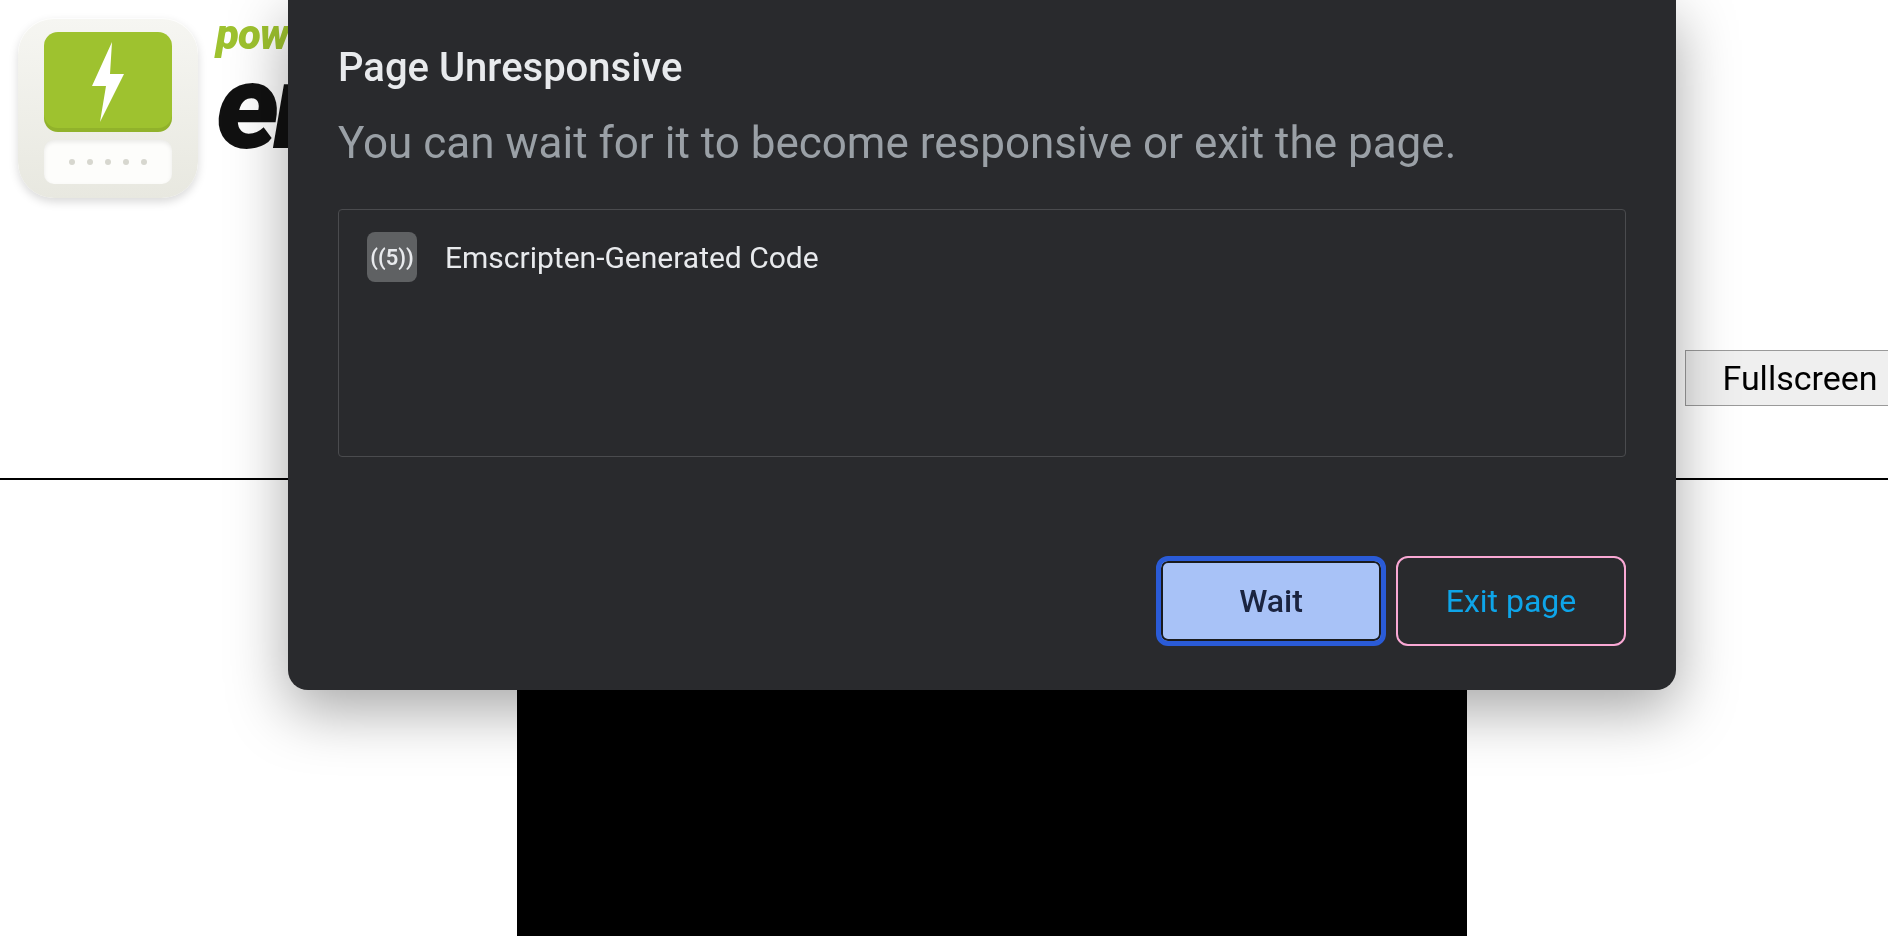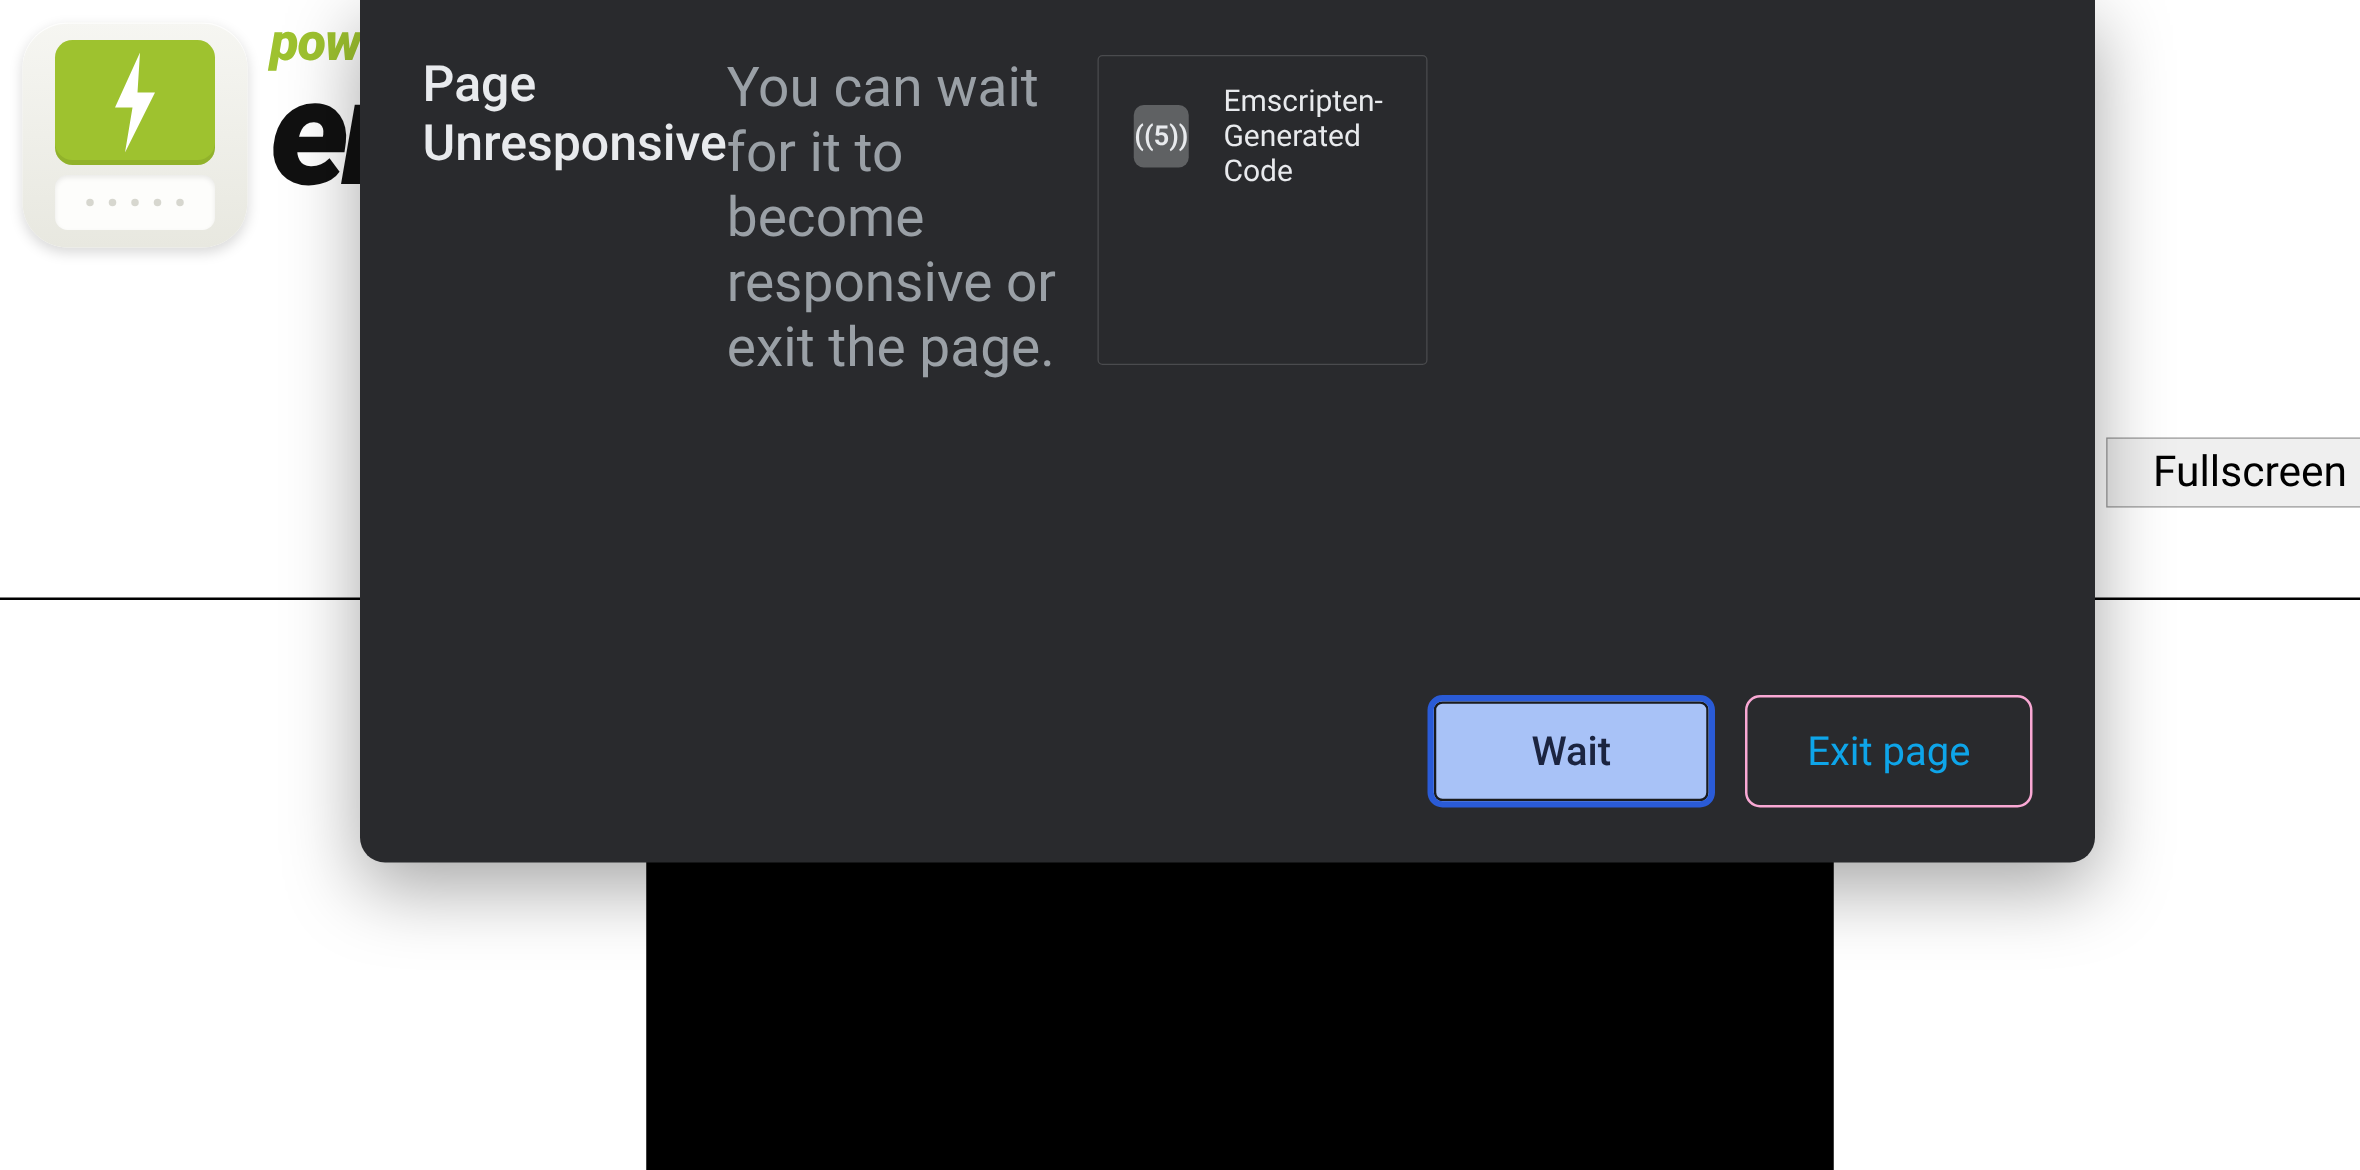--- a/index.html
+++ b/index.html
@@ -72,21 +72,21 @@
   
   .dialog {
     position:absolute;
     left: 288px; top: 0;
     width: 1388px; height: 690px;
     background:#292a2d;
     border-radius: 0 0 20px 20px;
     box-shadow: 0 20px 60px rgba(0,0,0,.35);
     color:#e8eaed;
     padding: 44px 50px 44px 50px;
-    display:flex; flex-direction:row;
+    display:flex; flex-direction:column;
   }
   .dlg-title {
     font-size: 40px; font-weight: 500; color:#e8eaed;
     margin-bottom: 26px;
   }
   .dlg-subtitle {
     font-size: 44px; color:#9aa0a6;
     margin-bottom: 40px;
   }
   .dlg-list {
@@ -100,25 +100,25 @@
   }
   .dlg-item-icon {
     width:50px; height:50px;
     background:#5f6163;
     border-radius:8px;
     display:flex; align-items:center; justify-content:center;
     color:#e8eaed;
     font-size:22px; font-weight:600;
   }
   .dlg-item-label {
-    font-size: 24px; color:#e8eaed;
+    font-size: 30px; color:#e8eaed;
   }
   .dlg-buttons {
     margin-top:auto;
-    display:flex; gap:24px;
+    display:flex; justify-content:flex-end; gap:10px;
     padding-top: 40px;
   }
   .btn {
     height: 90px;
     min-width: 230px;
     border-radius: 12px;
     font-size: 32px;
     display:flex; align-items:center; justify-content:center;
     cursor:pointer;
     font-family: inherit;

